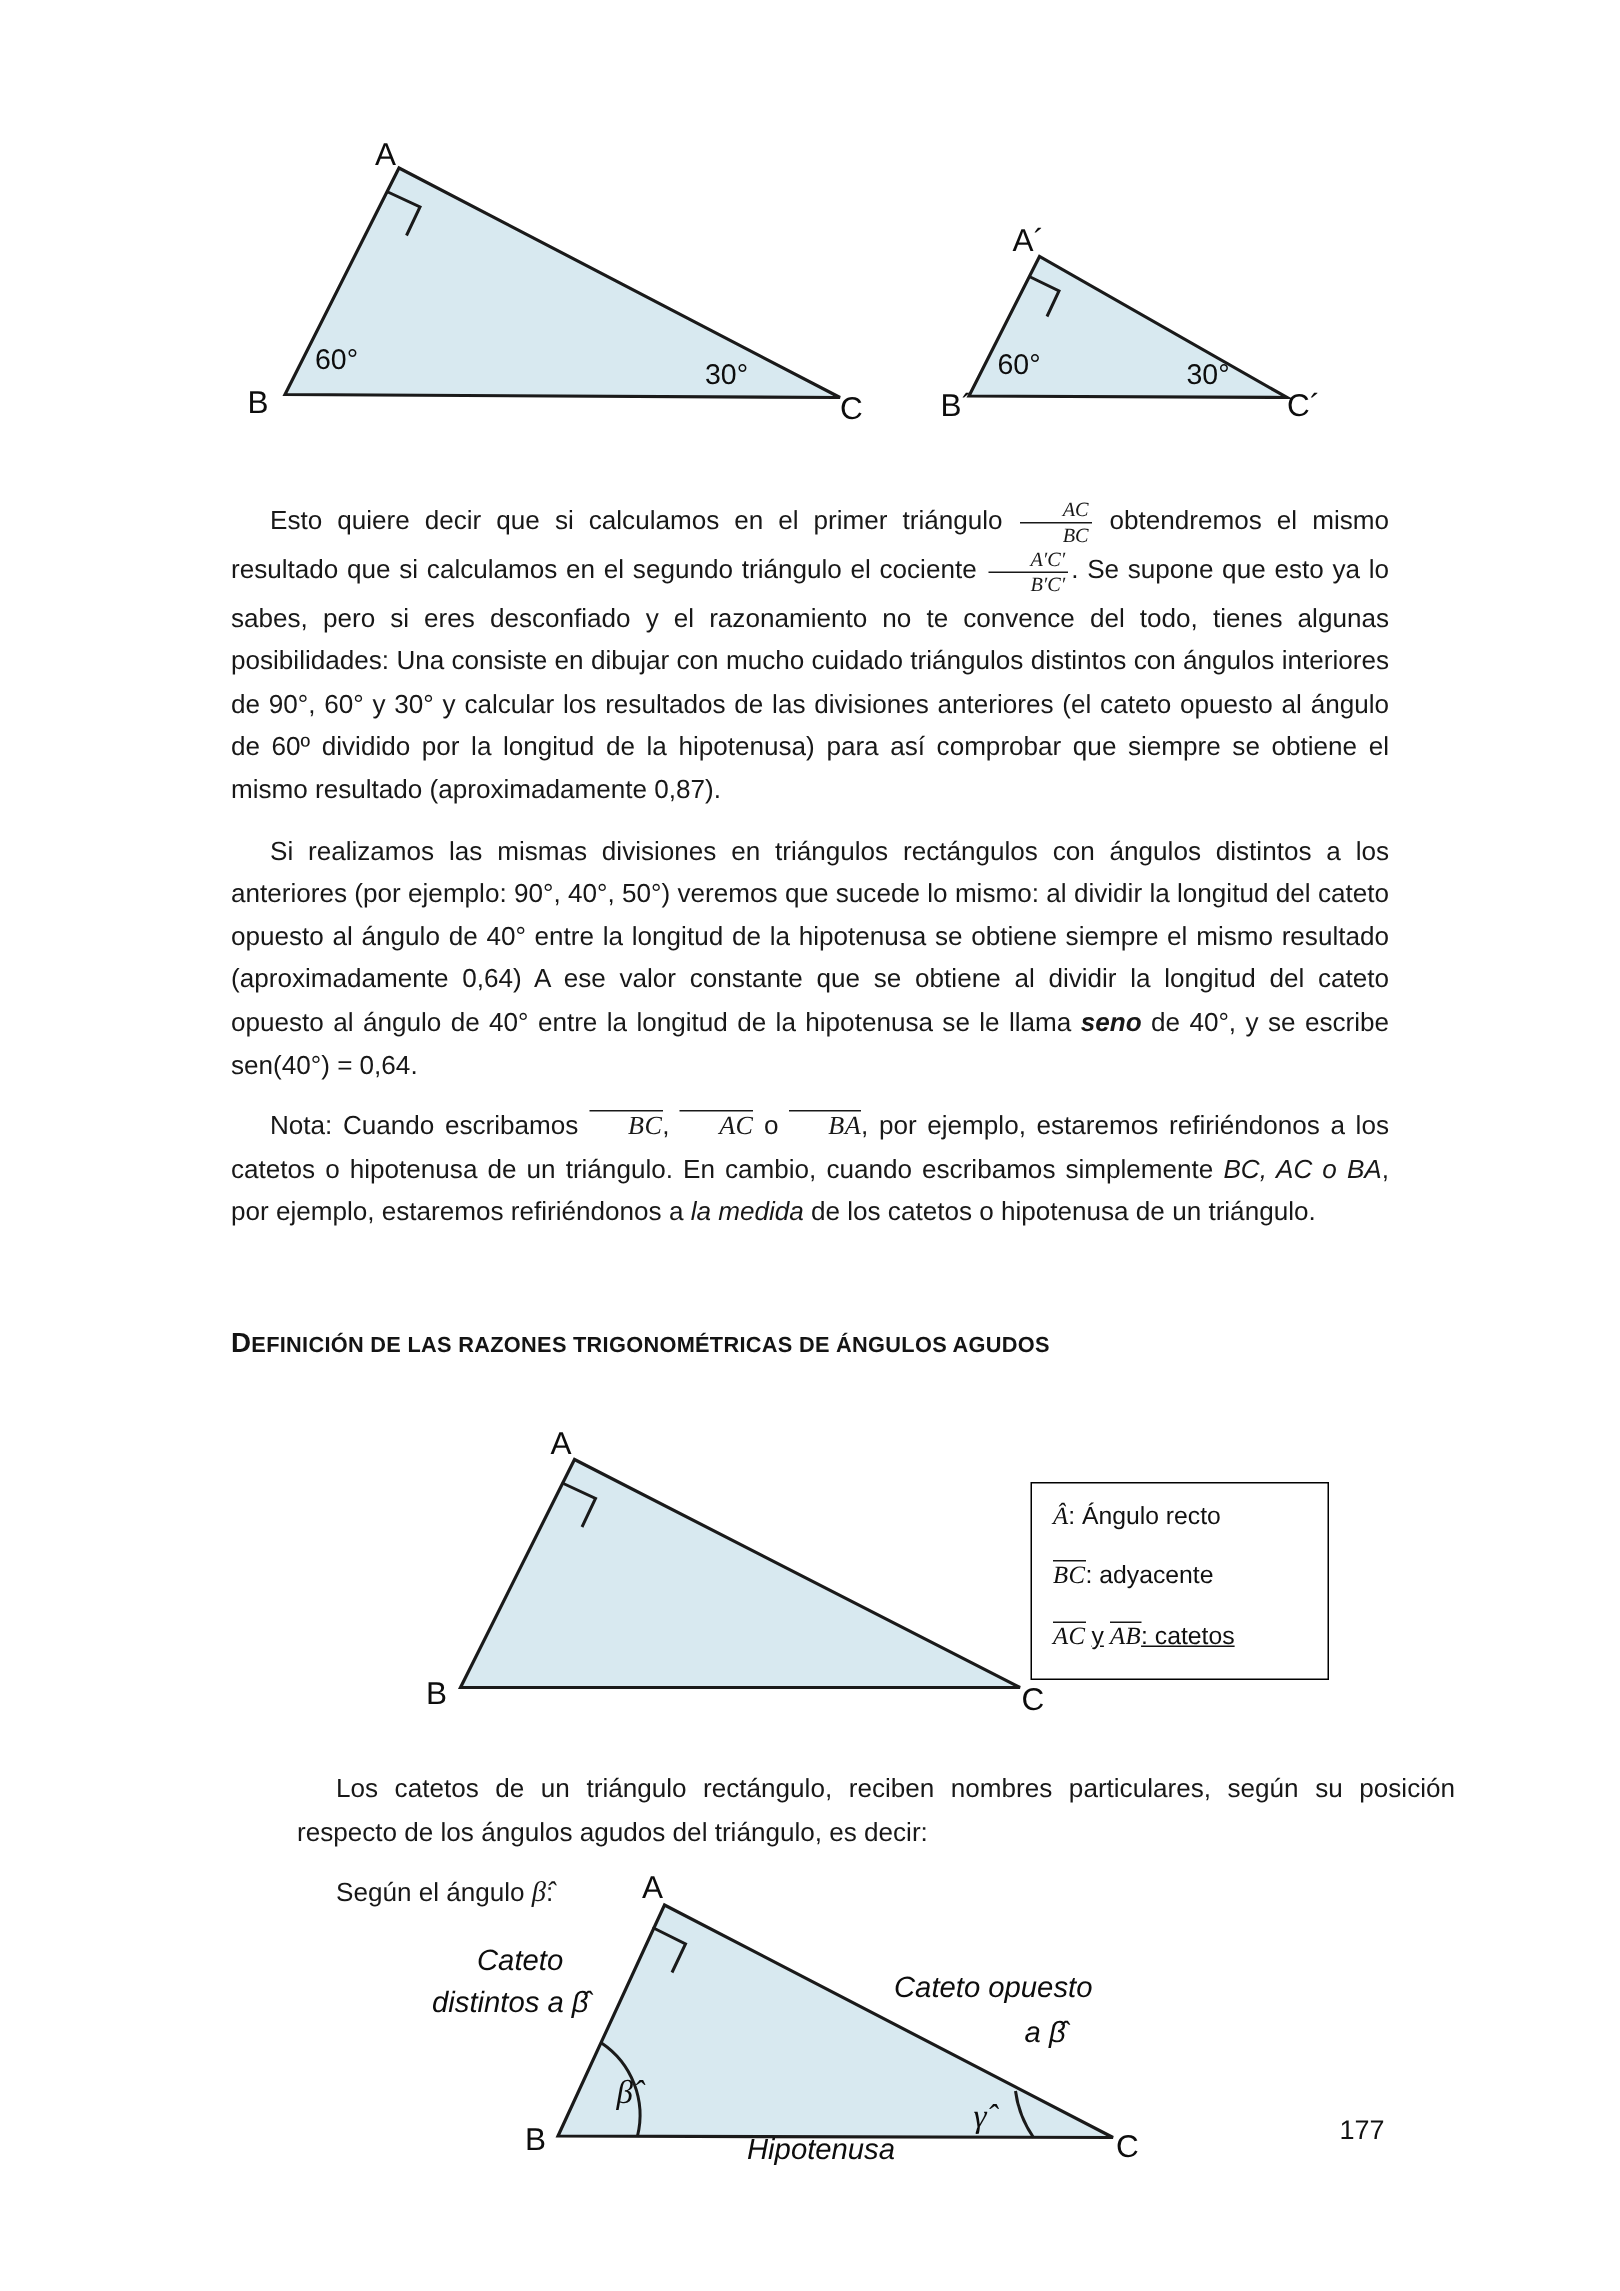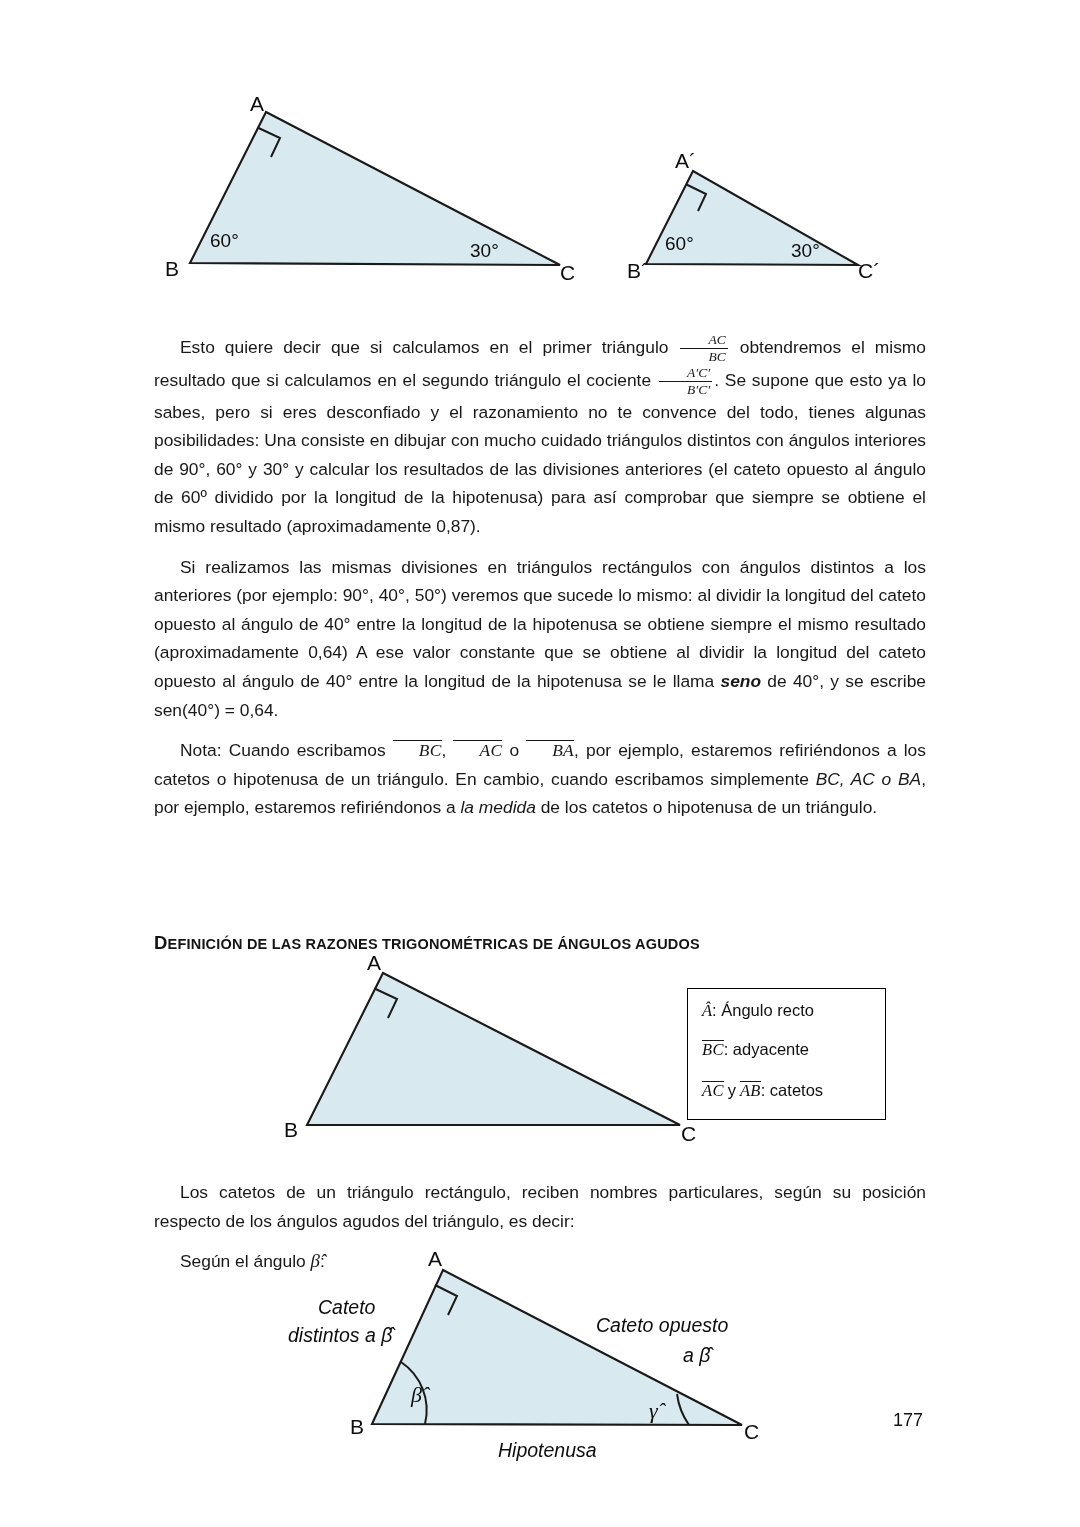--- a/index.html
+++ b/index.html
@@ -74,21 +74,21 @@
     line-height: 1.18;
     margin: 0 2px;
   }
   .frac .num { display: block; padding: 0 2px; }
   .frac .den { display: block; border-top: 1.3px solid #181818; padding: 0 2px; }
 
   
   .section-head {
     position: absolute;
     left: 154px;
-    top: 932px;
+    top: 884px;
     font-weight: bold;
     font-size: 14.5px;
     letter-spacing: 0.2px;
     color: #141414;
     text-align: right;
   }
   .section-head .cap { font-size: 18.5px; }
 
   
   .lbl {
@@ -180,24 +180,24 @@
       <path d="M 74.5,26.5 L 97,37 L 88,56" fill="none" stroke="#1a1a1a" stroke-width="2"></path>
     </svg>
     <span class="lbl lbl-v" style="left:67px; top:-11px;">A</span>
     <span class="lbl lbl-v" style="left:-16px; top:156px;">B</span>
     <span class="lbl lbl-v" style="left:381px; top:160px;">C</span>
   </div>
 
   <div class="legend-box">
     <div class="legend-line" style="top:12px;"><span class="mathit">Â</span><span>: Ángulo recto</span></div>
     <div class="legend-line" style="top:51px;"><span class="ovl">BC</span><span>: adyacente</span></div>
-    <div class="legend-line" style="top:92px;"><span class="ovl">AC</span><span style="padding:0 4px;">y</span><span class="ovl">AB</span><span>: catetos</span></div>
-  </div>
-
-  <div class="textcol" style="top:1178px;">
+    <div class="legend-line" style="top:92px;text-decoration:underline;"><span class="ovl">AC</span><span style="padding:0 4px;">y</span><span class="ovl">AB</span><span>: catetos</span></div>
+  </div>
+
+  <div class="textcol" style="top:1178px;margin-left:44px;">
     <p class="para">Los catetos de un triángulo rectángulo, reciben nombres particulares, según su posición respecto de los ángulos agudos del triángulo, es decir:</p>
     <p class="para"><span>Según el ángulo </span><span class="mathit" style="font-size:19px;">β̂</span><span>:</span></p>
   </div>
 
   <div class="figure" style="left:270px; top:1258px; width:520px; height:220px;">
     <svg class="fig-svg" width="520" height="220" viewBox="0 0 520 220">
       <polygon points="102,166 173,12 472,167" fill="#d8e9f0" stroke="#1a1a1a" stroke-width="2.1" stroke-linejoin="miter"></polygon>
       <path d="M 165,27 L 187,38 L 178,57" fill="none" stroke="#1a1a1a" stroke-width="2"></path>
 
       <path d="M 131,104 A 58 58 0 0 1 155,166" fill="none" stroke="#1a1a1a" stroke-width="2"></path>
@@ -206,20 +206,20 @@
     </svg>
 
     <span class="lbl lbl-v" style="left:158px; top:-11px;">A</span>
     <span class="lbl lbl-v" style="left:80px; top:157px;">B</span>
     <span class="lbl lbl-v" style="left:474px; top:162px;">C</span>
 
     <span class="lbl lbl-it" style="left:48px; top:38px;">Cateto</span>
     <span class="lbl lbl-it" style="left:18px; top:66px;">distintos a β̂</span>
     <span class="lbl lbl-it" style="left:326px; top:56px;">Cateto opuesto</span>
     <span class="lbl lbl-it" style="left:372px; top:86px;margin-left:41px;">a β̂</span>
-    <span class="lbl lbl-it" style="left:228px; top:181px;">Hipotenusa</span>
+    <span class="lbl lbl-it" style="left:228px; top:164px;">Hipotenusa</span>
     <span class="lbl lbl-gr" style="left:141px; top:124px;">β̂</span>
     <span class="lbl lbl-gr" style="left:379px; top:140px;">γ̂</span>
   </div>
 
   <div class="page-number">177</div>
 
 </div>
 
 </body></html>

